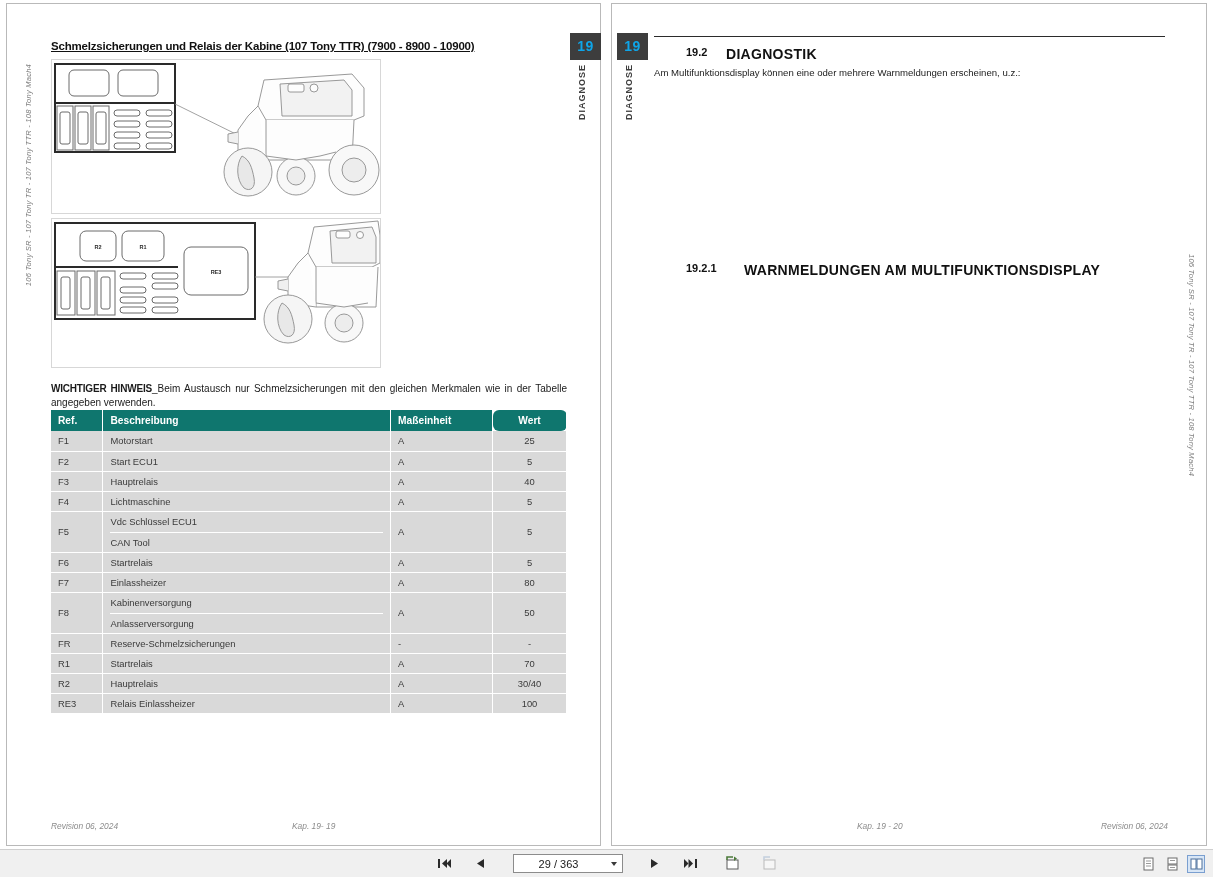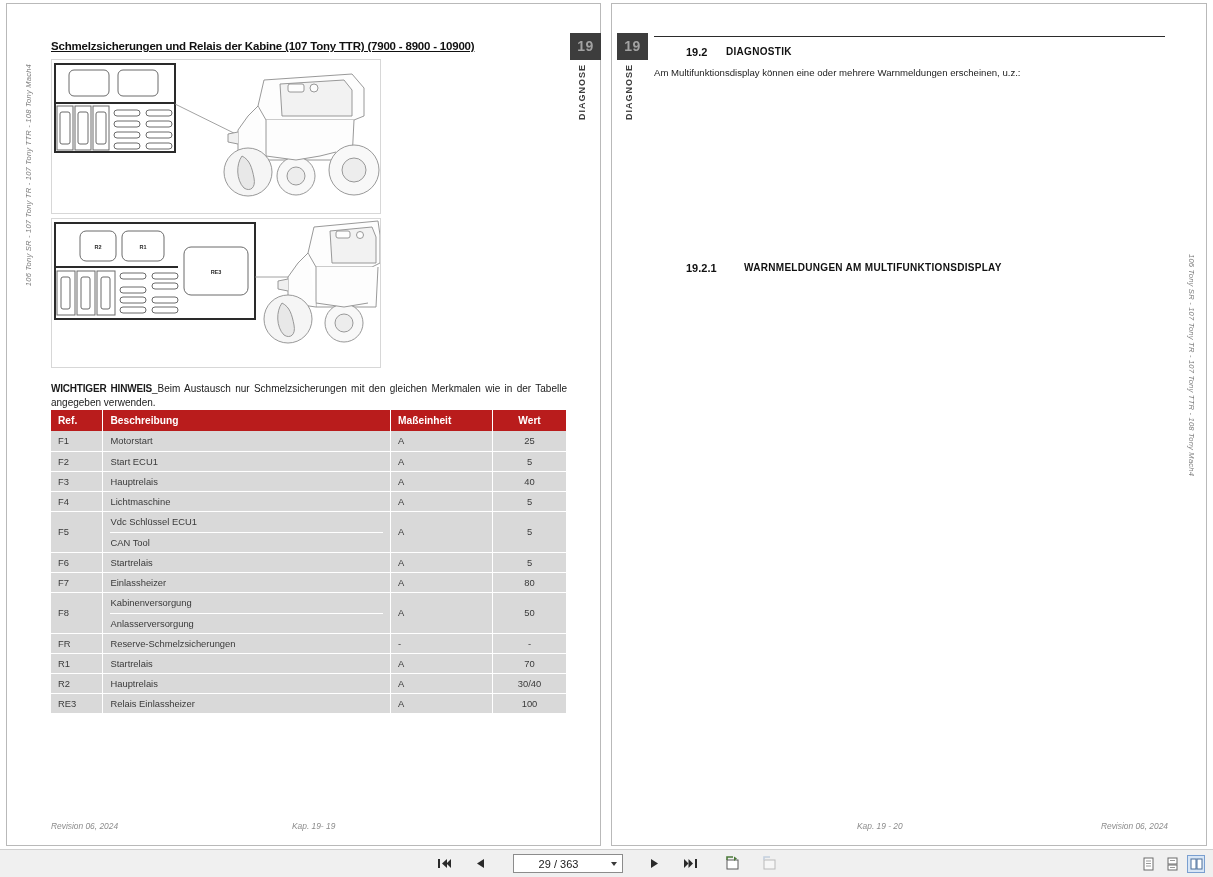--- a/index.html
+++ b/index.html
@@ -34,21 +34,21 @@
     writing-mode: vertical-rl; transform: rotate(180deg);
     transform-origin: center;
   }
   .side-right {
     right: 10px; top: 250px;
     writing-mode: vertical-rl;
   }
 
   
   .chapter-tab {
-    position: absolute; width: 31px; background: #3d3d3d; color: #a3a3a3;
+    position: absolute; width: 31px; background: #3d3d3d; color: #0ea5e9;
     text-align: center; font-weight: bold; font-size: 14px;
     padding: 5px 0 6px 0; letter-spacing: .5px;
   }
   .chapter-vert {
     position: absolute; width: 16px; color: #3d3d3d; font-weight: bold;
     font-size: 9px; letter-spacing: 1px;
     writing-mode: vertical-rl; transform: rotate(180deg);
   }
 
   
@@ -69,44 +69,44 @@
     text-align: justify;
   }
   .hinweis b { font-weight: bold; letter-spacing: -.2px; }
 
   
   table.fuse {
     position: absolute; left: 44px; top: 406px; width: 516px;
     border-collapse: collapse; font-size: 9.4px; color: #3a3a3a;
   }
   table.fuse th {
-    background: #b91c1c; color: #ffffff; text-align: left;
+    background: #0f766e; color: #ffffff; text-align: left;
     font-weight: bold; font-size: 10.2px; padding: 5px 7px;
     border-right: 1px solid #ffffff;
   }
-  table.fuse th.c, table.fuse td.c { text-align: center; }
+  table.fuse th.c, table.fuse td.c { text-align: center; border-radius: 6px; }
   table.fuse td {
     background: #d9d9d9; padding: 4px 7px;
     border-right: 1px solid #ffffff; border-bottom: 1px solid #ffffff;
     height: 20px; vertical-align: middle;
   }
   table.fuse td.ref { text-align: left; width: 52px; }
   table.fuse td.desc { width: 288px; }
   table.fuse td.unit { width: 102px; }
   table.fuse td.val { width: 74px; text-align: center; }
   table.fuse td.stack { padding: 0 7px; }
   table.fuse .sub { height: 20px; line-height: 20px; }
   table.fuse .sub + .sub { border-top: 1px solid #ffffff; }
 
   
   .sec-head {
     position: absolute; color: #111; font-weight: bold; margin-left: 32px;
   }
   .sec-num { font-size: 11px; }
-  .sec-title { font-size: 10px; letter-spacing: .3px; }
+  .sec-title { font-size: 14px; letter-spacing: .3px; }
   .sec-rule { position: absolute; background: #2b2b2b; height: 1px; }
   .para { position: absolute; font-size: 9.6px; color: #1c1c1c; }
 
   
   .footer {
     position: absolute; bottom: 14px; font-size: 8.4px; color: #8b8b8b;
     font-style: italic;
   }
 
   

